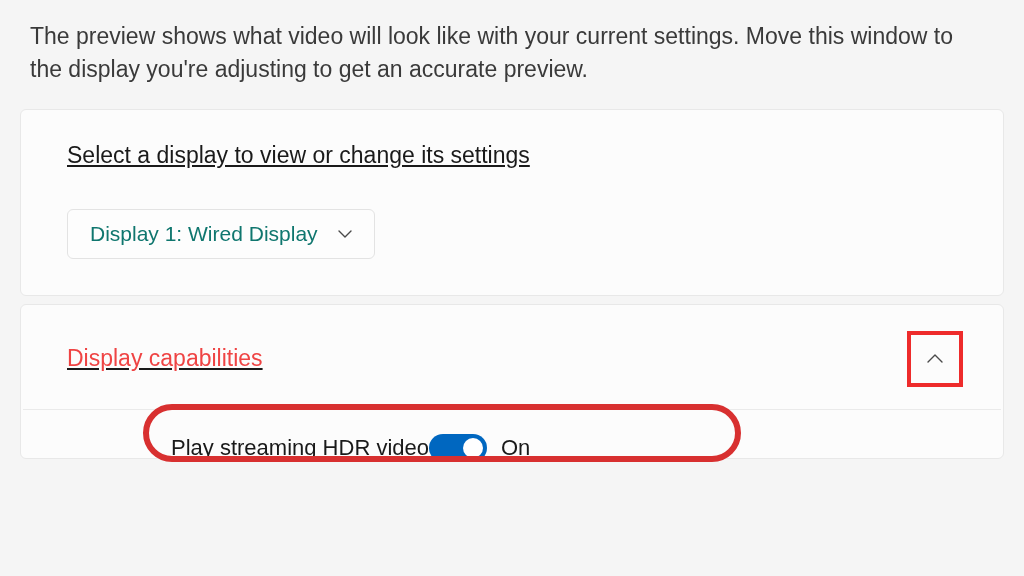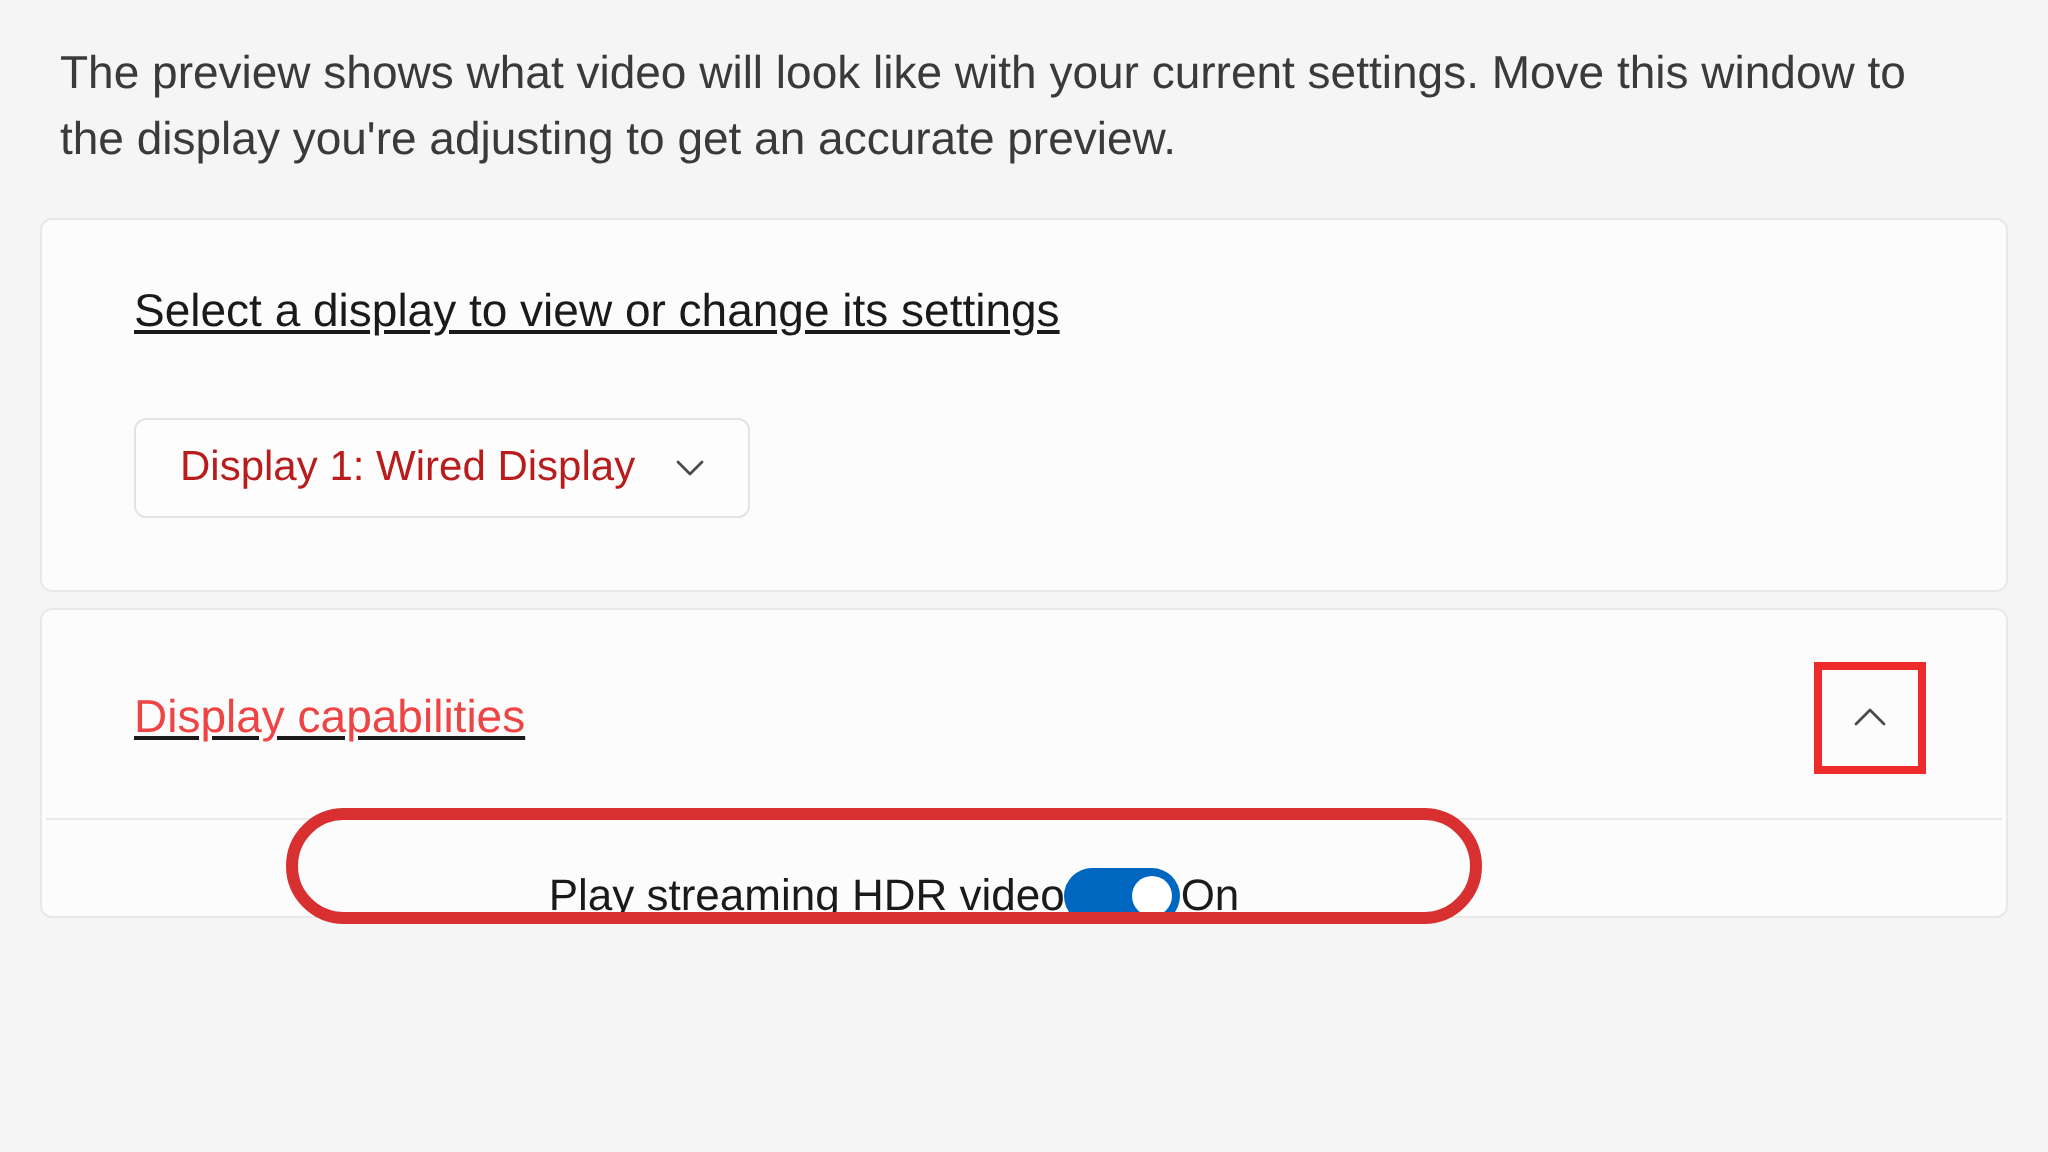--- a/index.html
+++ b/index.html
@@ -42,21 +42,21 @@
     .dropdown {
       display: inline-flex;
       align-items: center;
       gap: 18px;
       background: #fdfdfd;
       border: 1px solid #e3e3e3;
       border-radius: 6px;
       padding: 12px 20px 12px 22px;
       cursor: pointer;
       font-size: 21px;
-      color: #b91c1c;
+      color: #0f766e;
     }
     .dropdown-chevron {
       display: inline-flex;
       align-items: center;
       justify-content: center;
     }
     .capabilities-card {
       padding: 0;
       position: relative;
     }
@@ -112,33 +112,34 @@
       pointer-events: none;
     }
     .hdr-hidden-content {
       position: absolute;
       left: 150px;
       right: 280px;
       top: 8px;
       height: 40px;
       display: flex;
       align-items: center;
-      justify-content: center;
+      justify-content: flex-start;
       overflow: hidden;
     }
     .hdr-label {
       font-size: 22px;
       color: #1a1a1a;
       white-space: nowrap;
       position: relative;
       top: 10px;
     }
     .toggle-wrap {
       display: flex;
       align-items: center;
+      gap: 14px;
       position: relative;
       top: 10px;
     }
     .toggle {
       width: 58px;
       height: 28px;
       background: #0067c0;
       border-radius: 20px;
       position: relative;
       cursor: pointer;

